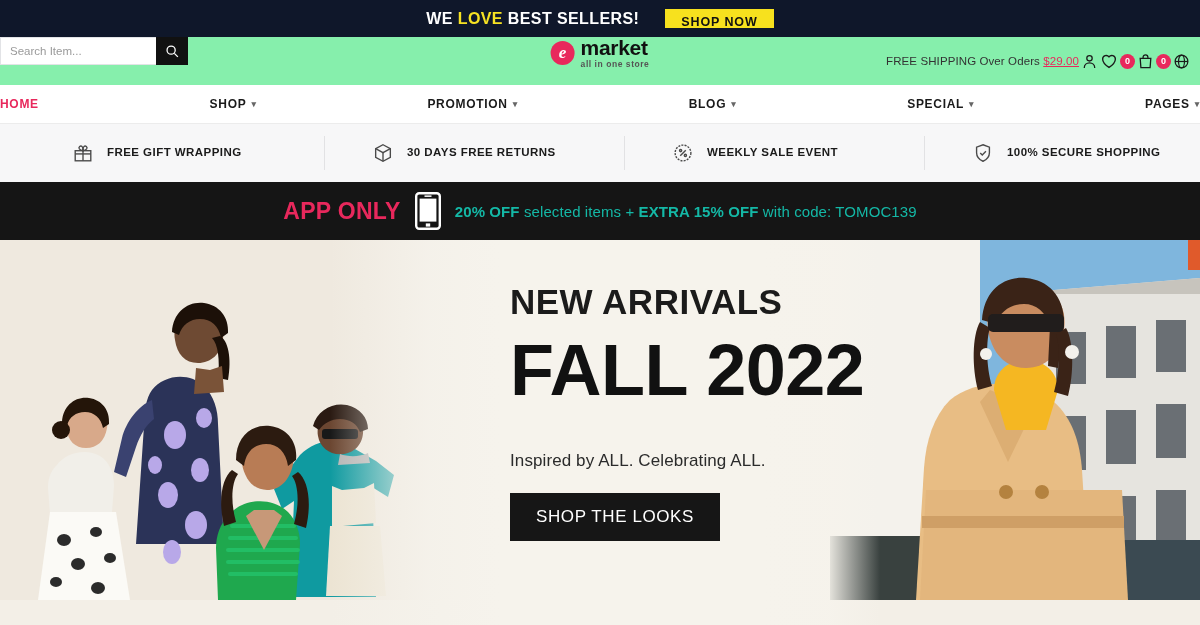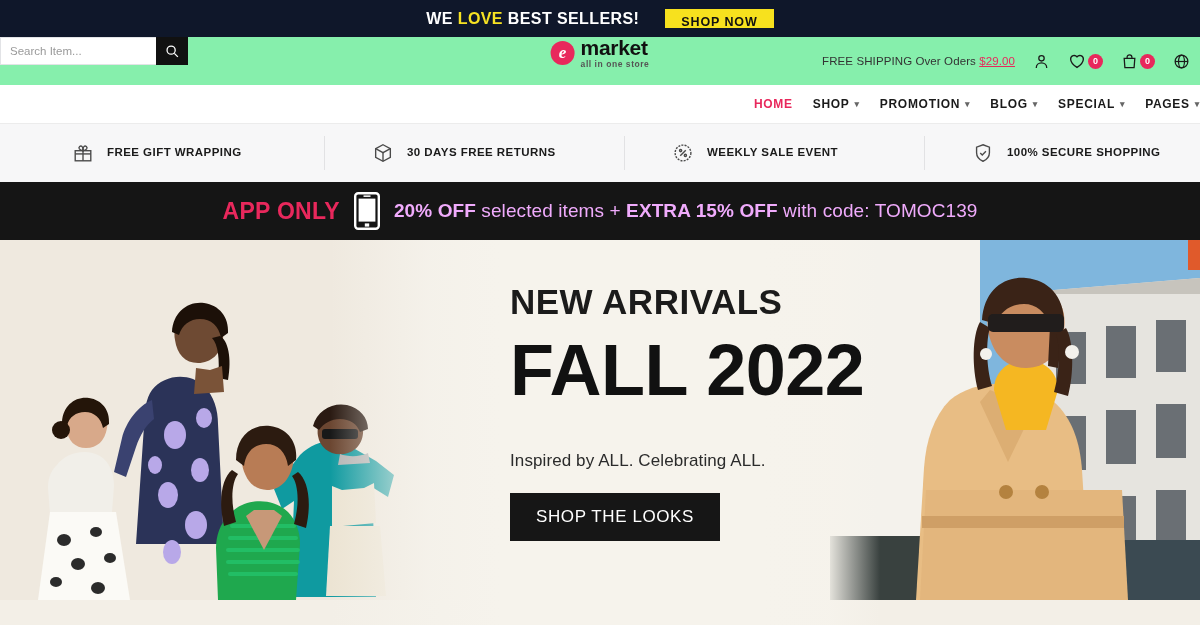--- a/index.html
+++ b/index.html
@@ -53,36 +53,36 @@
     background: #e8285c; color: #ffffff;
     display: flex; align-items: center; justify-content: center;
     font-size: 17px; font-weight: bold; font-style: italic;
     font-family: "Liberation Serif", serif; line-height: 1;
   }
   .logo-text { display: flex; flex-direction: column; line-height: 1; }
   .logo-name { font-size: 21px; font-weight: bold; color: #111111; letter-spacing: -.3px; }
   .logo-tag { font-size: 8.5px; font-weight: bold; color: #555; letter-spacing: .55px; margin-top: 2px; }
 
   .header-right {
-    margin-left: auto; display: flex; align-items: center; gap: 18px; padding-right: 10px;
+    margin-left: auto; display: flex; align-items: center; gap: 2px; padding-right: 10px;
   }
   .ship-note { font-size: 11.5px; color: #333333; letter-spacing: .1px; }
   .ship-note .price { color: #e8285c; text-decoration: underline; }
   .icon-btn { display: flex; align-items: center; cursor: pointer; }
   .badge {
     width: 15px; height: 15px; border-radius: 50%; background: #e8285c;
     color: #ffffff; font-size: 9px; font-weight: bold;
     display: flex; align-items: center; justify-content: center;
     margin-left: 2px;
   }
 
   
   .nav {
     height: 39px; background: #ffffff; border-bottom: 1px solid #ececec;
-    display: flex; align-items: center; justify-content: flex-end; gap: 20px; flex: none;
+    display: flex; align-items: center; justify-content: space-between; gap: 20px; flex: none;
   }
   .nav-item {
     font-size: 12px; font-weight: bold; letter-spacing: .7px; color: #1a1a1a;
     display: flex; align-items: center; gap: 5px; cursor: pointer;
   }
   .nav-item.active { color: #e8285c; }
   .chev { font-size: 9px; color: #666; line-height: 1; }
 
   
   .features {
@@ -99,21 +99,21 @@
   .feature-label {
     font-size: 11.5px; font-weight: bold; color: #1a1a1a; letter-spacing: .45px; line-height: 1.35;
   }
 
   
   .appbar {
     height: 58px; background: #151515; display: flex; align-items: center;
     justify-content: center; gap: 14px; flex: none;
   }
   .app-only { color: #e8285c; font-size: 23px; font-weight: bold; letter-spacing: .3px; }
-  .app-text { color: #f0abfc; font-size: 19px; letter-spacing: .1px; }
+  .app-text { color: #14b8a6; font-size: 15px; letter-spacing: .1px; }
   .app-text b { font-weight: bold; }
 
   
   .hero { flex: 1; position: relative; overflow: hidden; background: #f3efe7; }
   .hero-left, .hero-right { position: absolute; top: 0; bottom: 0; }
   .hero-left { left: 0; width: 470px; }
   .hero-right { right: 0; width: 370px; }
   .hero-copy {
     position: absolute; left: 510px; top: 44px; z-index: 4;
   }

